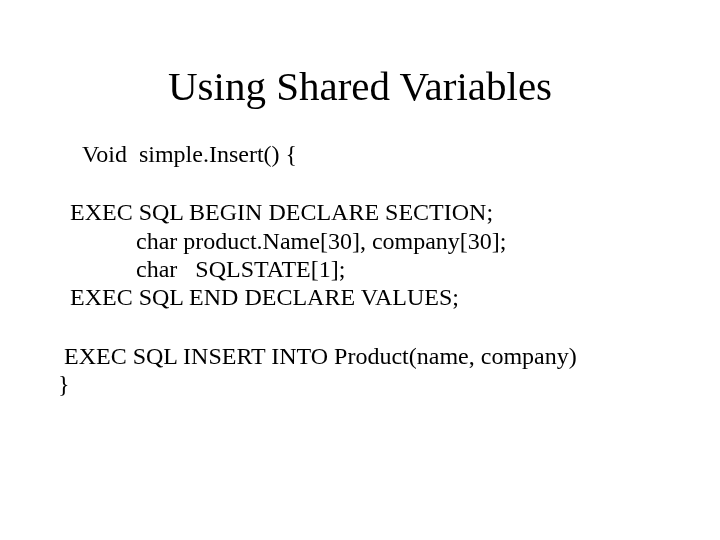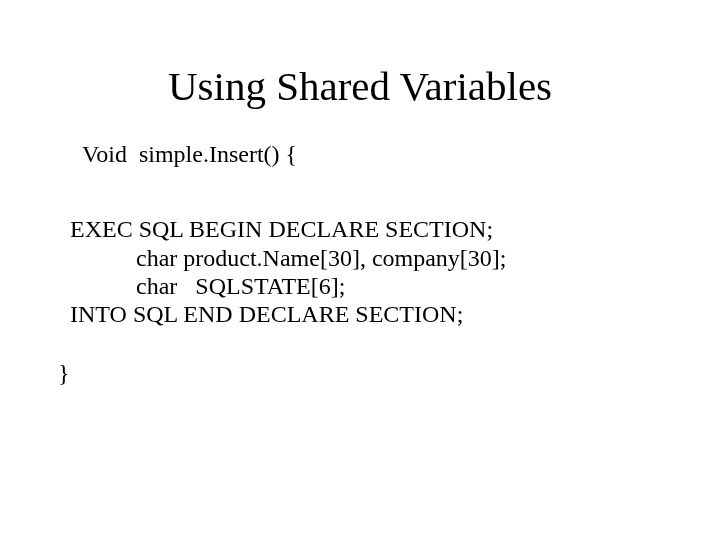--- a/index.html
+++ b/index.html
@@ -28,21 +28,21 @@
   }
   .body {
     position: absolute;
     top: 140px;
     left: 40px;
     width: 640px;
     font-size: 24px;
     line-height: 1.18;
   }
   .line { white-space: pre; margin-left: 42px; }
-  .decl-block { margin-top: 47px; }
+  .decl-block { margin-top: 30px; }
   .decl-line { white-space: pre; }
   .comment-block { margin-top: 30px; }
   .comment-line { white-space: pre; }
   .insert-block { margin-top: 30px; }
   .insert-line { white-space: pre; }
   .close-line { white-space: pre; margin-top: 0; }
 </style>
 </head>
 <body>
 
@@ -50,24 +50,25 @@
 
   <div class="title">Using Shared Variables</div>
 
   <div class="body">
 
     <div class="line">Void  simple.Insert() {</div>
 
     <div class="decl-block">
       <div class="decl-line">     EXEC SQL BEGIN DECLARE SECTION;</div>
       <div class="decl-line">                char product.Name[30], company[30];</div>
-      <div class="decl-line">                char   SQLSTATE[6];</div>
-      <div class="decl-line">     INTO SQL END DECLARE SECTION;</div>
+      <div class="decl-line">                char   SQLSTATE[1];</div>
+      <div class="decl-line">     EXEC SQL END DECLARE VALUES;</div>
     </div>
 
 
     <div class="insert-block">
+      <div class="insert-line">    EXEC SQL INSERT INTO Product(name, company)</div>
     </div>
 
     <div class="close-line">   }</div>
 
   </div>
 </div>
 
 </body></html>

